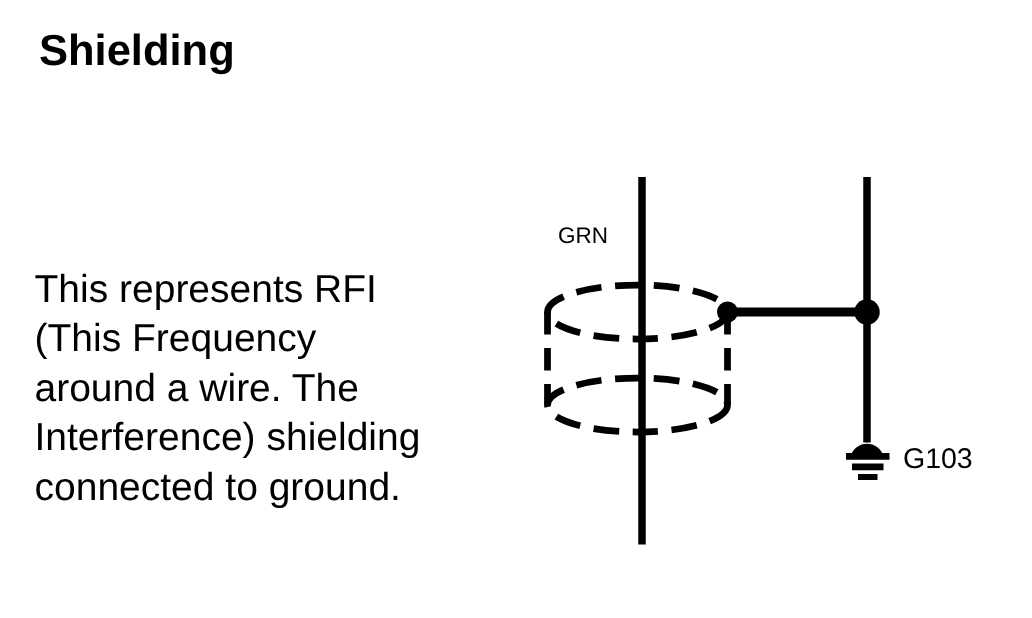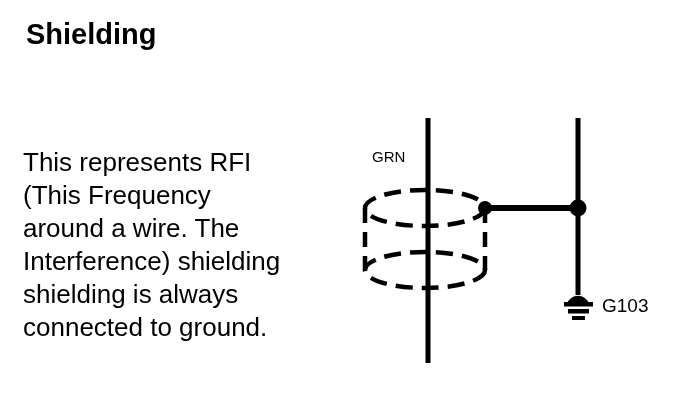--- a/index.html
+++ b/index.html
@@ -34,21 +34,21 @@
     font-weight: bold;
     letter-spacing: 0px;
     line-height: 34px;
     white-space: nowrap;
   }
 
   
   #body-text {
     position: absolute;
     left: 23px;
-    top: 146px;
+    top: 176px;
     width: 320px;
     font-size: 26px;
     font-weight: normal;
     line-height: 33px;
   }
   #body-text .body-line {
     display: block;
     white-space: nowrap;
   }
 
@@ -80,21 +80,20 @@
 
 <div id="page">
 
   <div id="slide-title">Shielding</div>
 
   <div id="body-text">
     <span class="body-line">This represents RFI</span>
     <span class="body-line">(This Frequency</span>
     <span class="body-line">around a wire. The</span>
     <span class="body-line">Interference) shielding</span>
-    <span class="body-line">shielding is always</span>
     <span class="body-line">connected to ground.</span>
   </div>
 
   <div id="diagram">
     <svg width="338" height="290" viewBox="0 0 338 290" xmlns="http://www.w3.org/2000/svg">
 
       <line x1="88" y1="23" x2="88" y2="268" stroke="#000000" stroke-width="5"></line>
 
       <text x="32" y="67" class="diag-label">GRN</text>
 

